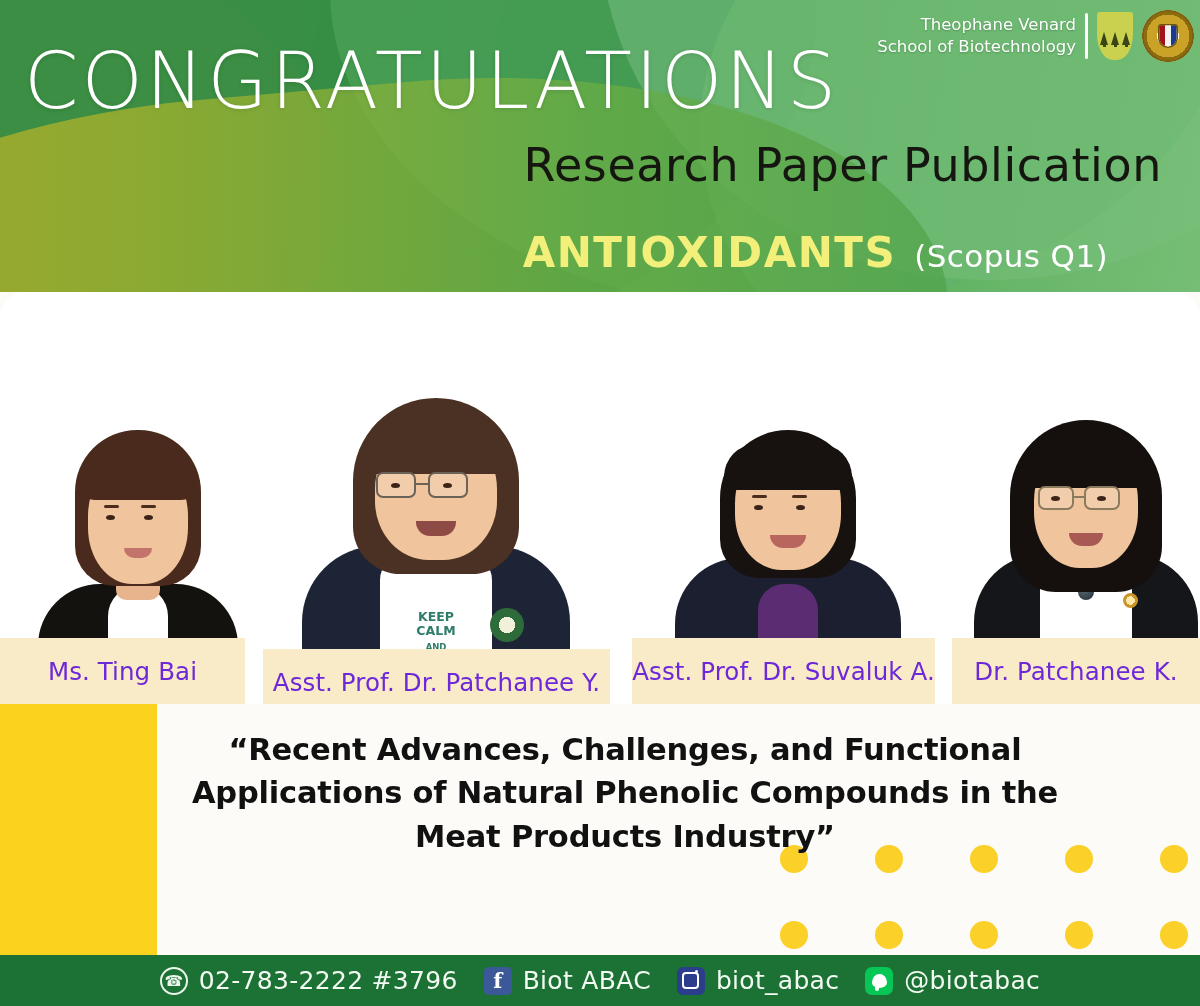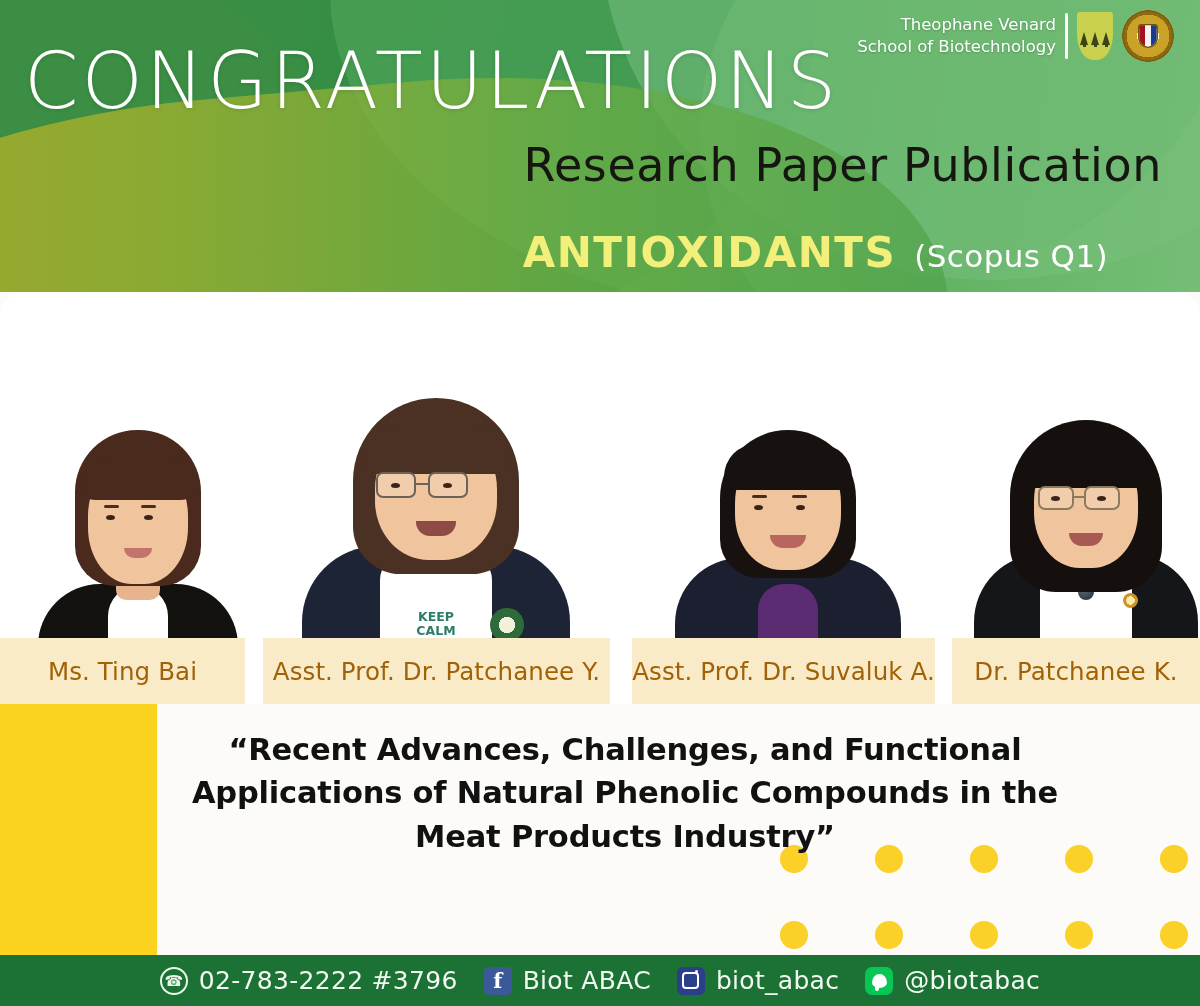--- a/index.html
+++ b/index.html
@@ -32,21 +32,21 @@
     text-shadow:0 1px 4px rgba(0,0,0,.13);}
   .rpp{position:absolute;right:38px;top:142px;z-index:6;
     font-size:46px;color:#15160f;font-weight:400;letter-spacing:.6px;
     font-family:"DejaVu Sans",sans-serif;line-height:1;}
   .antiox-row{position:absolute;right:92px;top:232px;z-index:6;display:flex;align-items:baseline;gap:18px;}
   .antiox{font-size:42px;color:#F2EF7A;font-weight:700;letter-spacing:1.5px;
     font-family:"DejaVu Sans",sans-serif;line-height:1;}
   .scopus{font-size:31px;color:#ffffff;font-weight:400;letter-spacing:.4px;
     font-family:"DejaVu Sans",sans-serif;line-height:1;}
 
-  .brand{position:absolute;right:26px;top:10px;z-index:8;display:flex;align-items:center;gap:9px;}
+  .brand{position:absolute;right:6px;top:10px;z-index:8;display:flex;align-items:center;gap:9px;}
   .brand-text{text-align:right;color:#ffffff;font-size:16.5px;line-height:1.32;
     font-family:"DejaVu Sans",sans-serif;text-shadow:0 1px 2px rgba(0,0,0,.22);}
   .brand-div{width:3px;height:46px;background:#ffffff;border-radius:2px;}
   .shield{width:36px;height:48px;background:#C9D14E;position:relative;
     border-radius:3px 3px 16px 16px / 3px 3px 26px 26px;display:flex;align-items:center;
     justify-content:center;gap:3px;padding-top:4px;box-sizing:border-box;}
   .shield b{display:block;width:0;height:0;border-left:4px solid transparent;
     border-right:4px solid transparent;border-bottom:13px solid #3B4415;position:relative;}
   .shield b:after{content:"";position:absolute;left:-1.5px;top:11px;width:3px;height:4px;background:#3B4415;}
   .seal{width:52px;height:52px;border-radius:50%;position:relative;
@@ -75,21 +75,21 @@
     color:#2E7D6B;font-family:"DejaVu Sans",sans-serif;font-weight:700;line-height:1.18;}
   .badge{position:absolute;border-radius:50%;background:radial-gradient(circle,#F2F0D8 0 34%,#2E6B3A 34% 72%,#C9A227 72% 100%);}
   .pin{position:absolute;border-radius:50%;background:radial-gradient(circle,#FFE9A8 0 40%,#C9942A 40% 100%);}
   .pendant{position:absolute;left:50%;transform:translateX(-50%);width:16px;height:16px;border-radius:50%;
     background:radial-gradient(circle at 38% 33%,#5C6B74,#1E2A32);}
   .chain{position:absolute;left:50%;transform:translateX(-50%);border:1.5px solid #C9B79A;
     border-top:none;border-radius:0 0 40px 40px;}
 
   
   .namebar{position:absolute;height:66px;background:#FAEBC8;display:flex;align-items:center;}
-  .namebar span{font-size:24.5px;color:#a16207;font-family:"DejaVu Sans",sans-serif;
+  .namebar span{font-size:24.5px;color:#6d28d9;font-family:"DejaVu Sans",sans-serif;
     letter-spacing:.1px;white-space:nowrap;}
 
   
   .titleblock{position:absolute;left:0;top:704px;width:1200px;height:251px;background:#FCFBF7;overflow:hidden;}
   .yellowblock{position:absolute;left:0;top:0;width:157px;height:251px;background:#FBD21E;}
   .dots{position:absolute;right:0;bottom:0;width:430px;height:120px;}
   .dot{position:absolute;width:28px;height:28px;border-radius:50%;background:#FBD028;}
   .papertitle{position:absolute;left:175px;top:24px;width:900px;text-align:center;
     font-family:"DejaVu Sans",sans-serif;font-weight:700;font-size:30.5px;line-height:1.42;
     color:#111111;letter-spacing:-.2px;}
@@ -209,21 +209,21 @@
       <div class="glass" style="left:112px;bottom:194px;width:36px;height:24px;border-color:#8A7B5E;"></div>
       <div class="glassbar" style="left:102px;bottom:206px;width:10px;background:#8A7B5E;"></div>
       <div class="eye" style="left:79px;bottom:203px;"></div>
       <div class="eye" style="left:125px;bottom:203px;"></div>
       <div class="mouth" style="width:34px;height:13px;bottom:158px;background:#A85953;"></div>
     </div>
 
     <div class="namebar" style="left:0;top:346px;width:245px;justify-content:center;">
       <span>Ms. Ting Bai</span>
     </div>
-    <div class="namebar" style="left:263px;top:346px;width:347px;justify-content:center;">
+    <div class="namebar" style="left:263px;top:357px;width:347px;justify-content:center;">
       <span>Asst. Prof. Dr. Patchanee Y.</span>
     </div>
     <div class="namebar" style="left:632px;top:346px;width:303px;justify-content:center;">
       <span>Asst. Prof. Dr. Suvaluk A.</span>
     </div>
     <div class="namebar" style="left:952px;top:346px;width:248px;justify-content:center;">
       <span>Dr. Patchanee K.</span>
     </div>
   </div>
 

